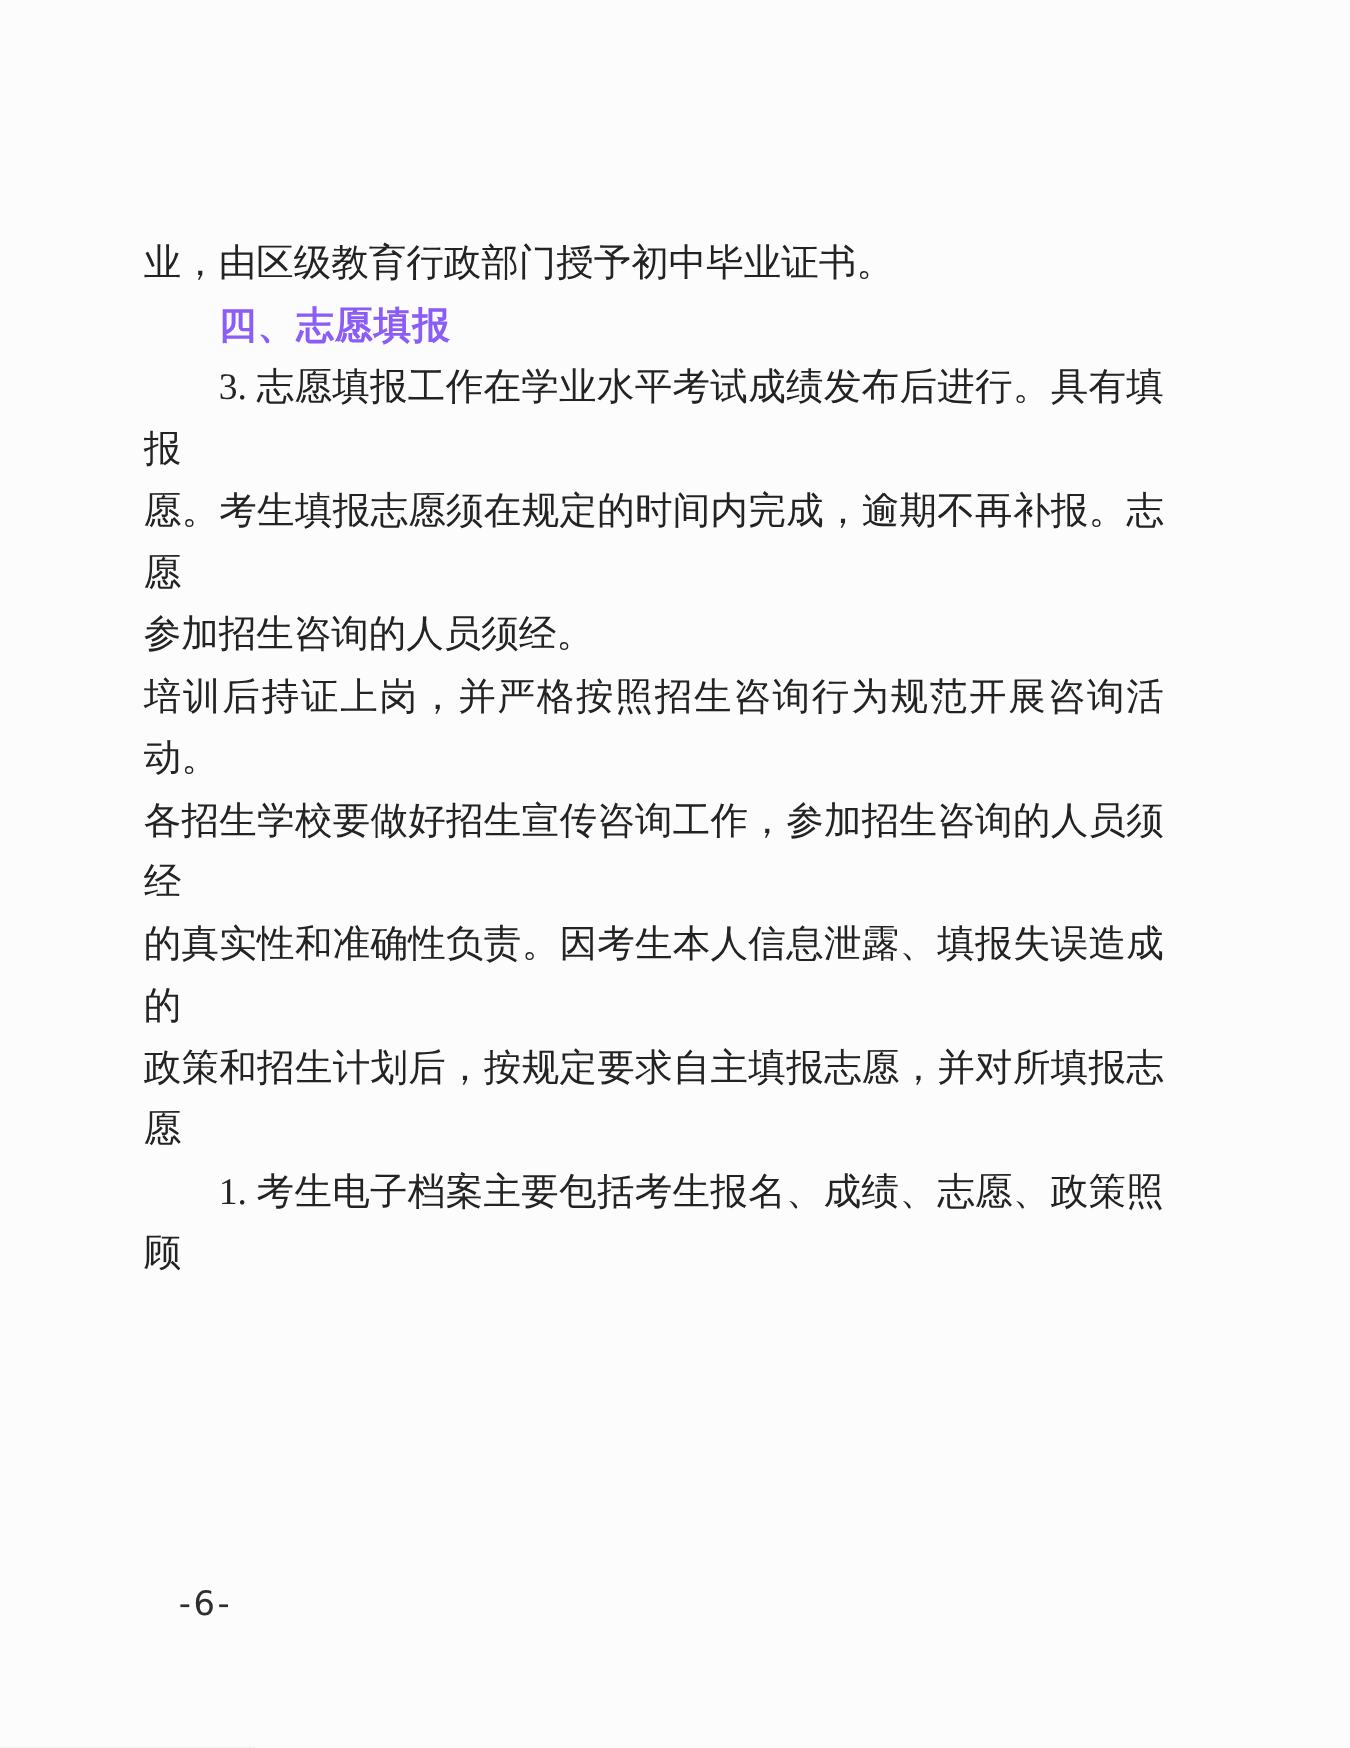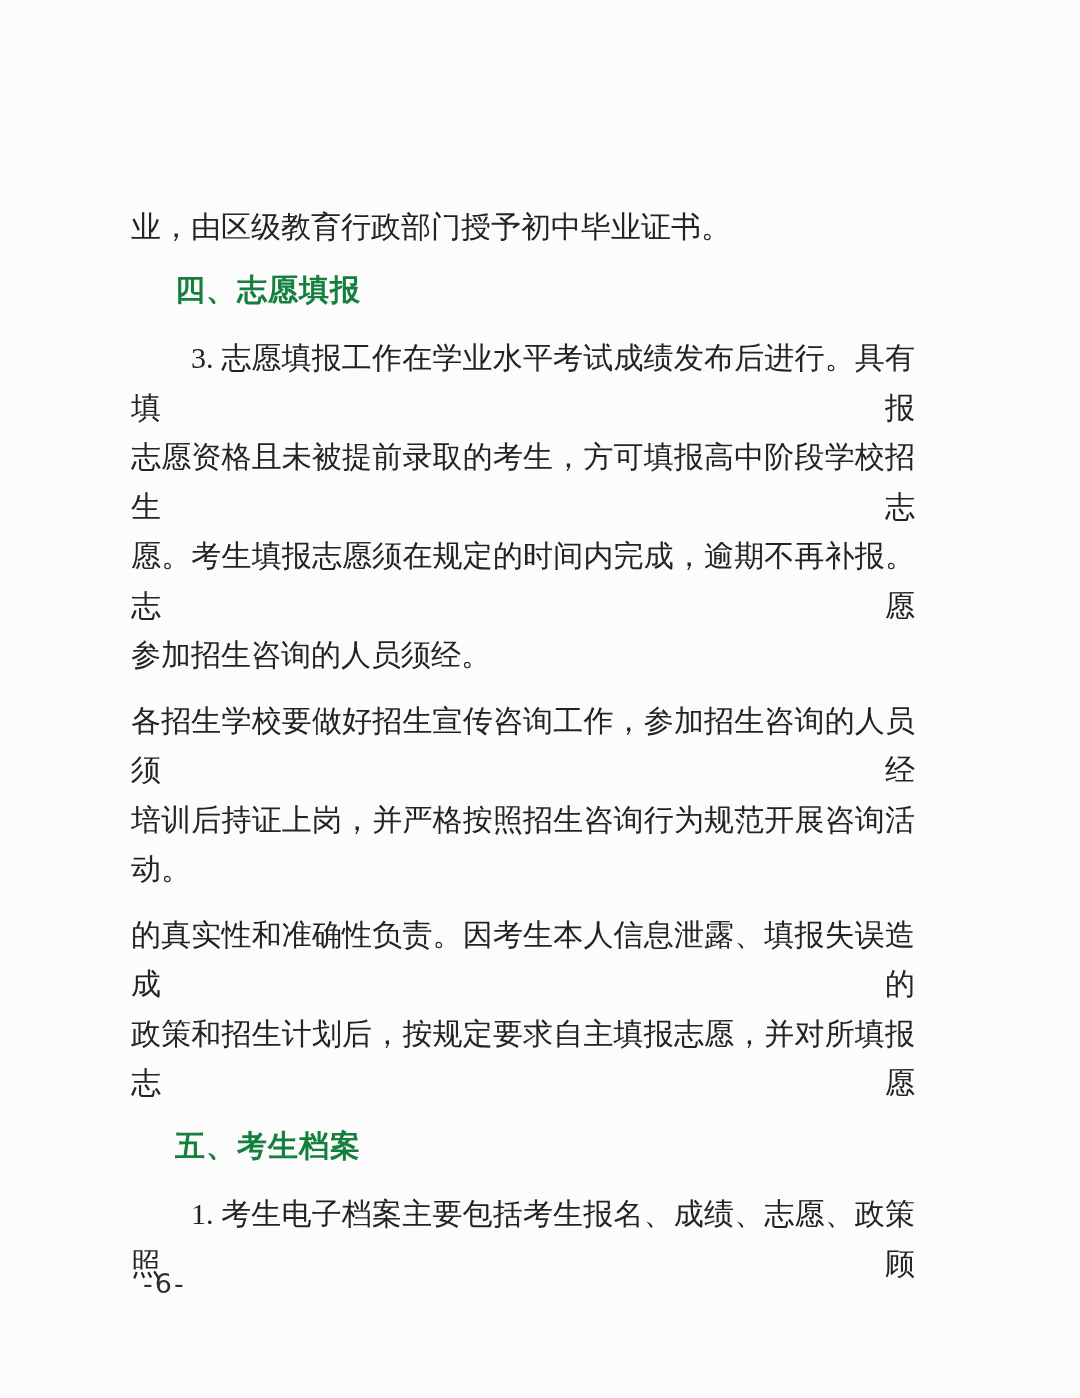--- a/index.html
+++ b/index.html
@@ -19,38 +19,38 @@
     overflow: hidden;
   }
   .text-block {
     position: absolute;
     left: 115px;
     top: 186px;
     width: 816px;
     font-size: 30px;
     line-height: 49.5px;
   }
-  .para { margin: 16px; }
+  .para { margin: 0; }
   .line {
     text-align: justify;
     text-align-last: justify;
   }
   .line.first { text-indent: 2em; }
   .line.last { text-align-last: left; }
   .continuation .line { text-indent: 0; }
   .heading {
-    font-family: Liberation Mono, monospace;
+    font-family: Liberation Serif, serif;
     font-weight: 700;
     font-size: 30px;
     line-height: 49.5px;
     text-indent: 2em;
     text-align: left;
     letter-spacing: 1px;
     margin: 0;
-    color: #15803d;
+    color: #8b5cf6;
   }
   .page-number {
     position: absolute;
     left: 143px;
     top: 1268px;
     font-family: "DejaVu Sans", "Liberation Sans", sans-serif;
     font-size: 27px;
     letter-spacing: 2px;
     color: #2e2e2e;
   }
@@ -62,36 +62,34 @@
   <div class="text-block">
 
     <div class="para continuation">
         <div class="line first last">业，由区级教育行政部门授予初中毕业证书。</div>
       </div>
 
     <h2 class="heading">四、志愿填报</h2>
 
     <div class="para">
         <div class="line first">3. 志愿填报工作在学业水平考试成绩发布后进行。具有填报</div>
-        <div class="line">志愿资格且未被提前录取的考生，方可填报高中阶段学校招生志</div>
         <div class="line">愿。考生填报志愿须在规定的时间内完成，逾期不再补报。志愿</div>
         <div class="line last">参加招生咨询的人员须经。</div>
       </div>
 
     <div class="para">
+        <div class="line last">培训后持证上岗，并严格按照招生咨询行为规范开展咨询活动。</div>
         <div class="line">各招生学校要做好招生宣传咨询工作，参加招生咨询的人员须经</div>
-        <div class="line last">培训后持证上岗，并严格按照招生咨询行为规范开展咨询活动。</div>
       </div>
 
     <div class="para">
         <div class="line">的真实性和准确性负责。因考生本人信息泄露、填报失误造成的</div>
         <div class="line">政策和招生计划后，按规定要求自主填报志愿，并对所填报志愿</div>
       </div>
 
-    <h2 class="heading">五、考生档案</h2>
 
     <div class="para">
         <div class="line first">1. 考生电子档案主要包括考生报名、成绩、志愿、政策照顾</div>
       </div>
 
   </div>
 
   <div class="page-number">-6-</div>
 </div>
 

